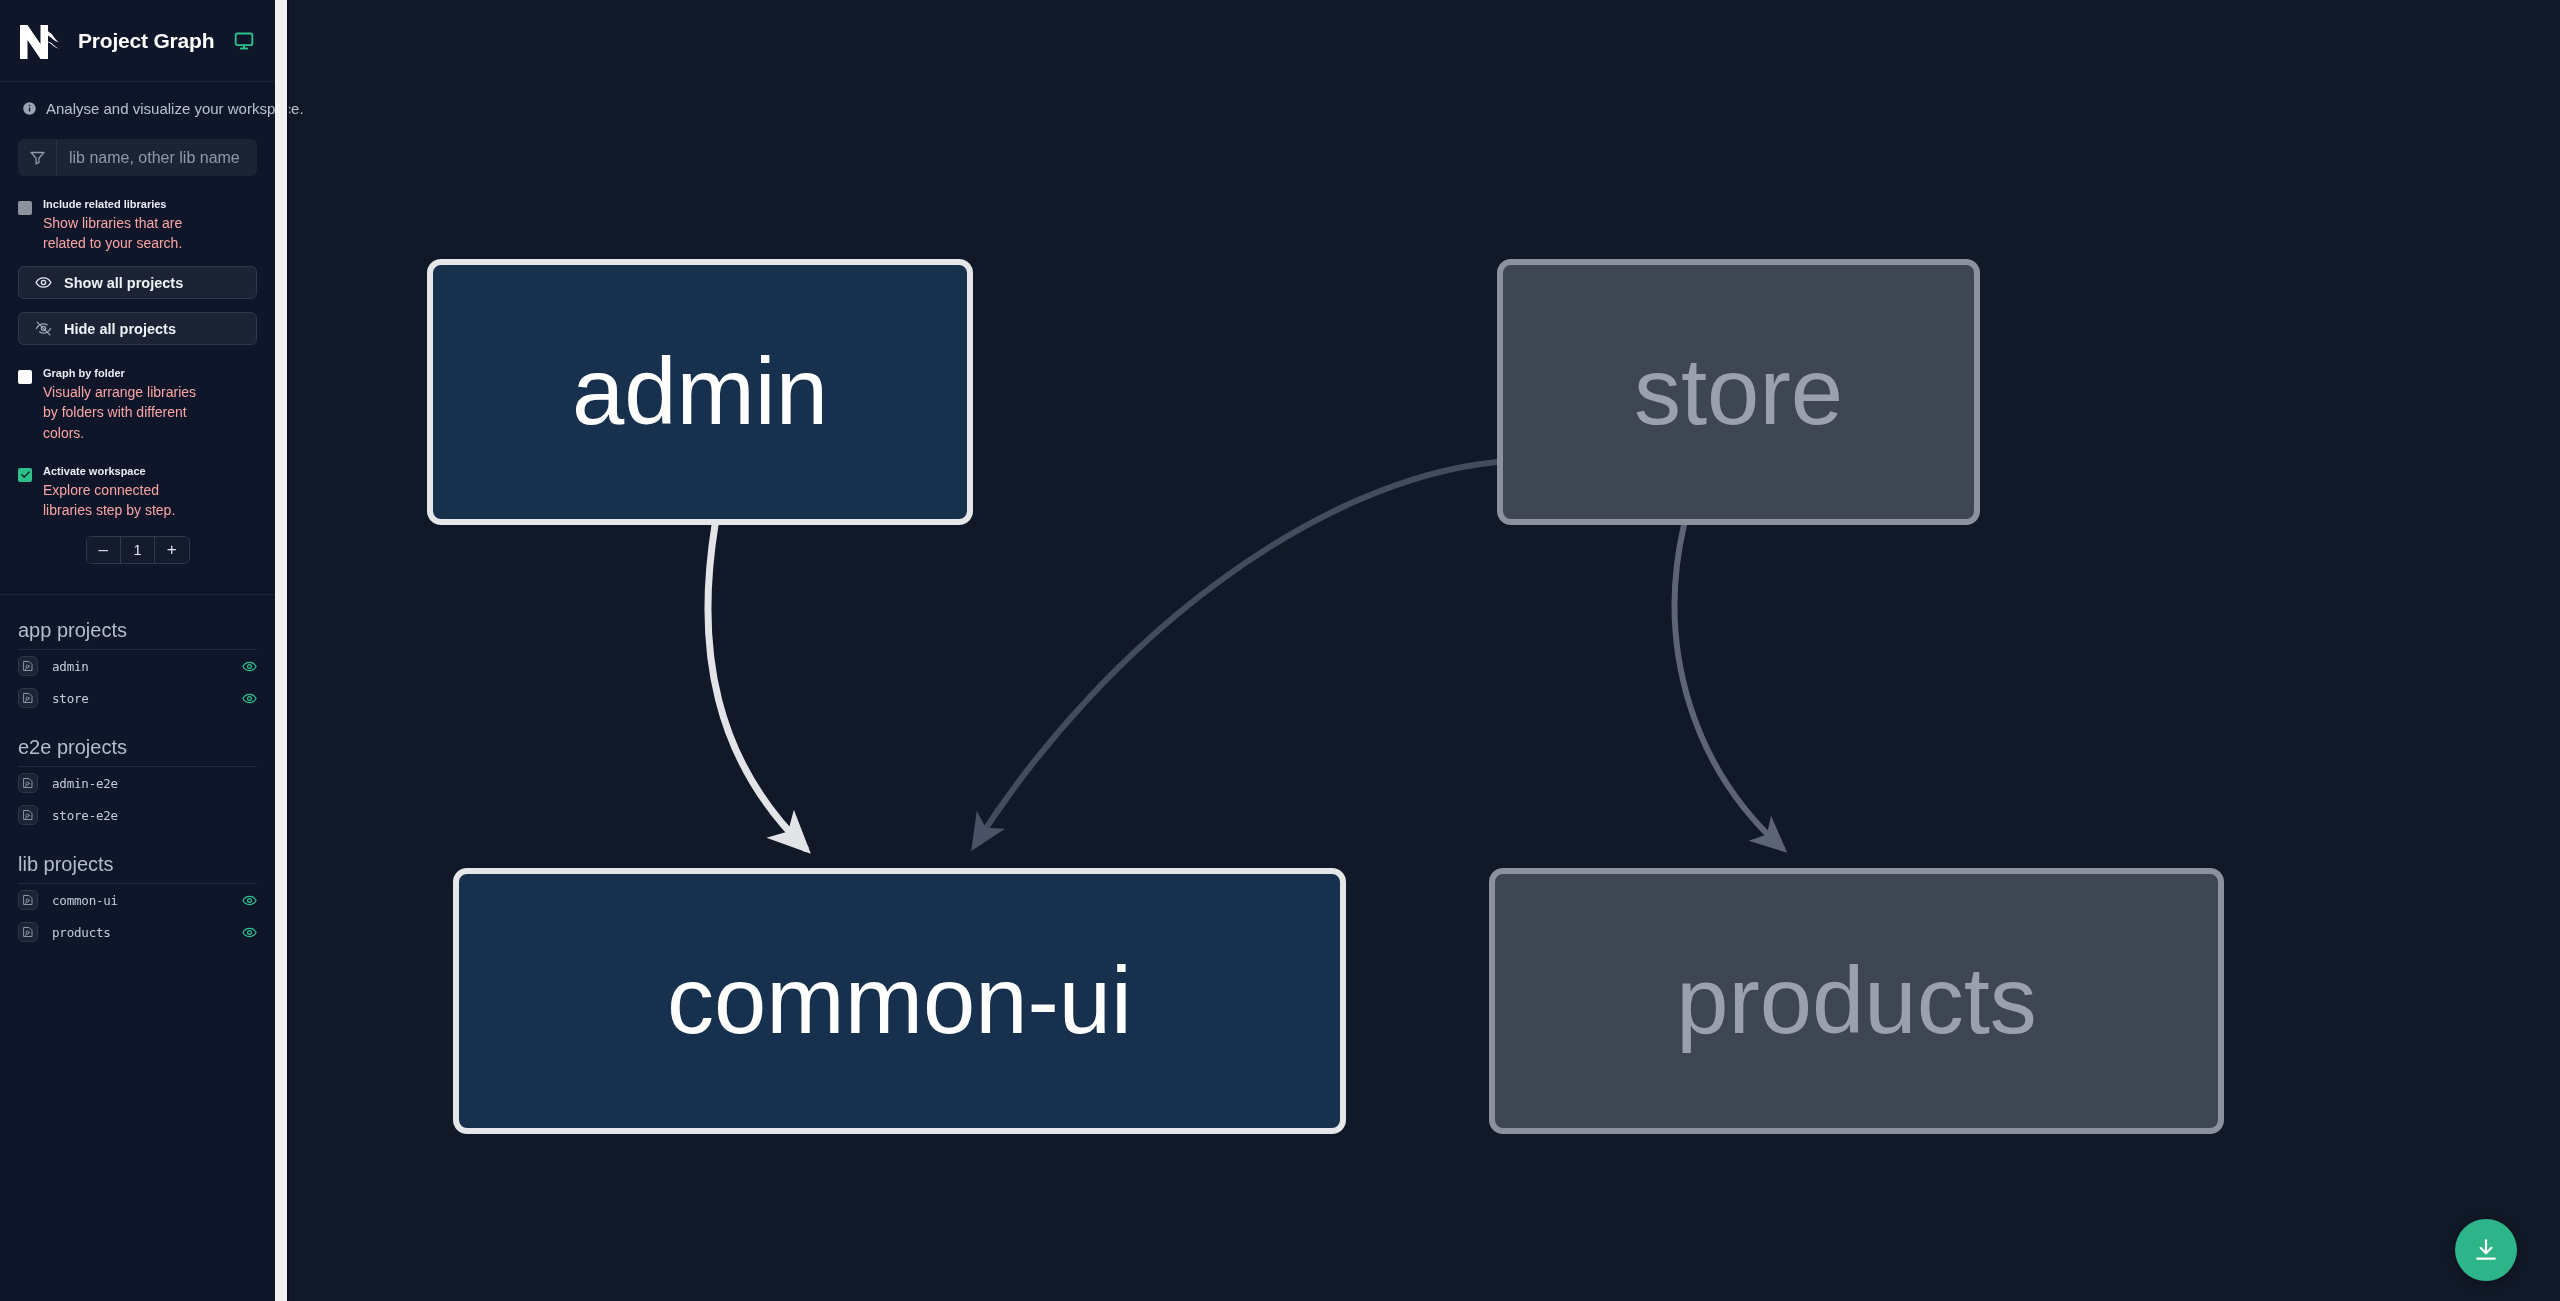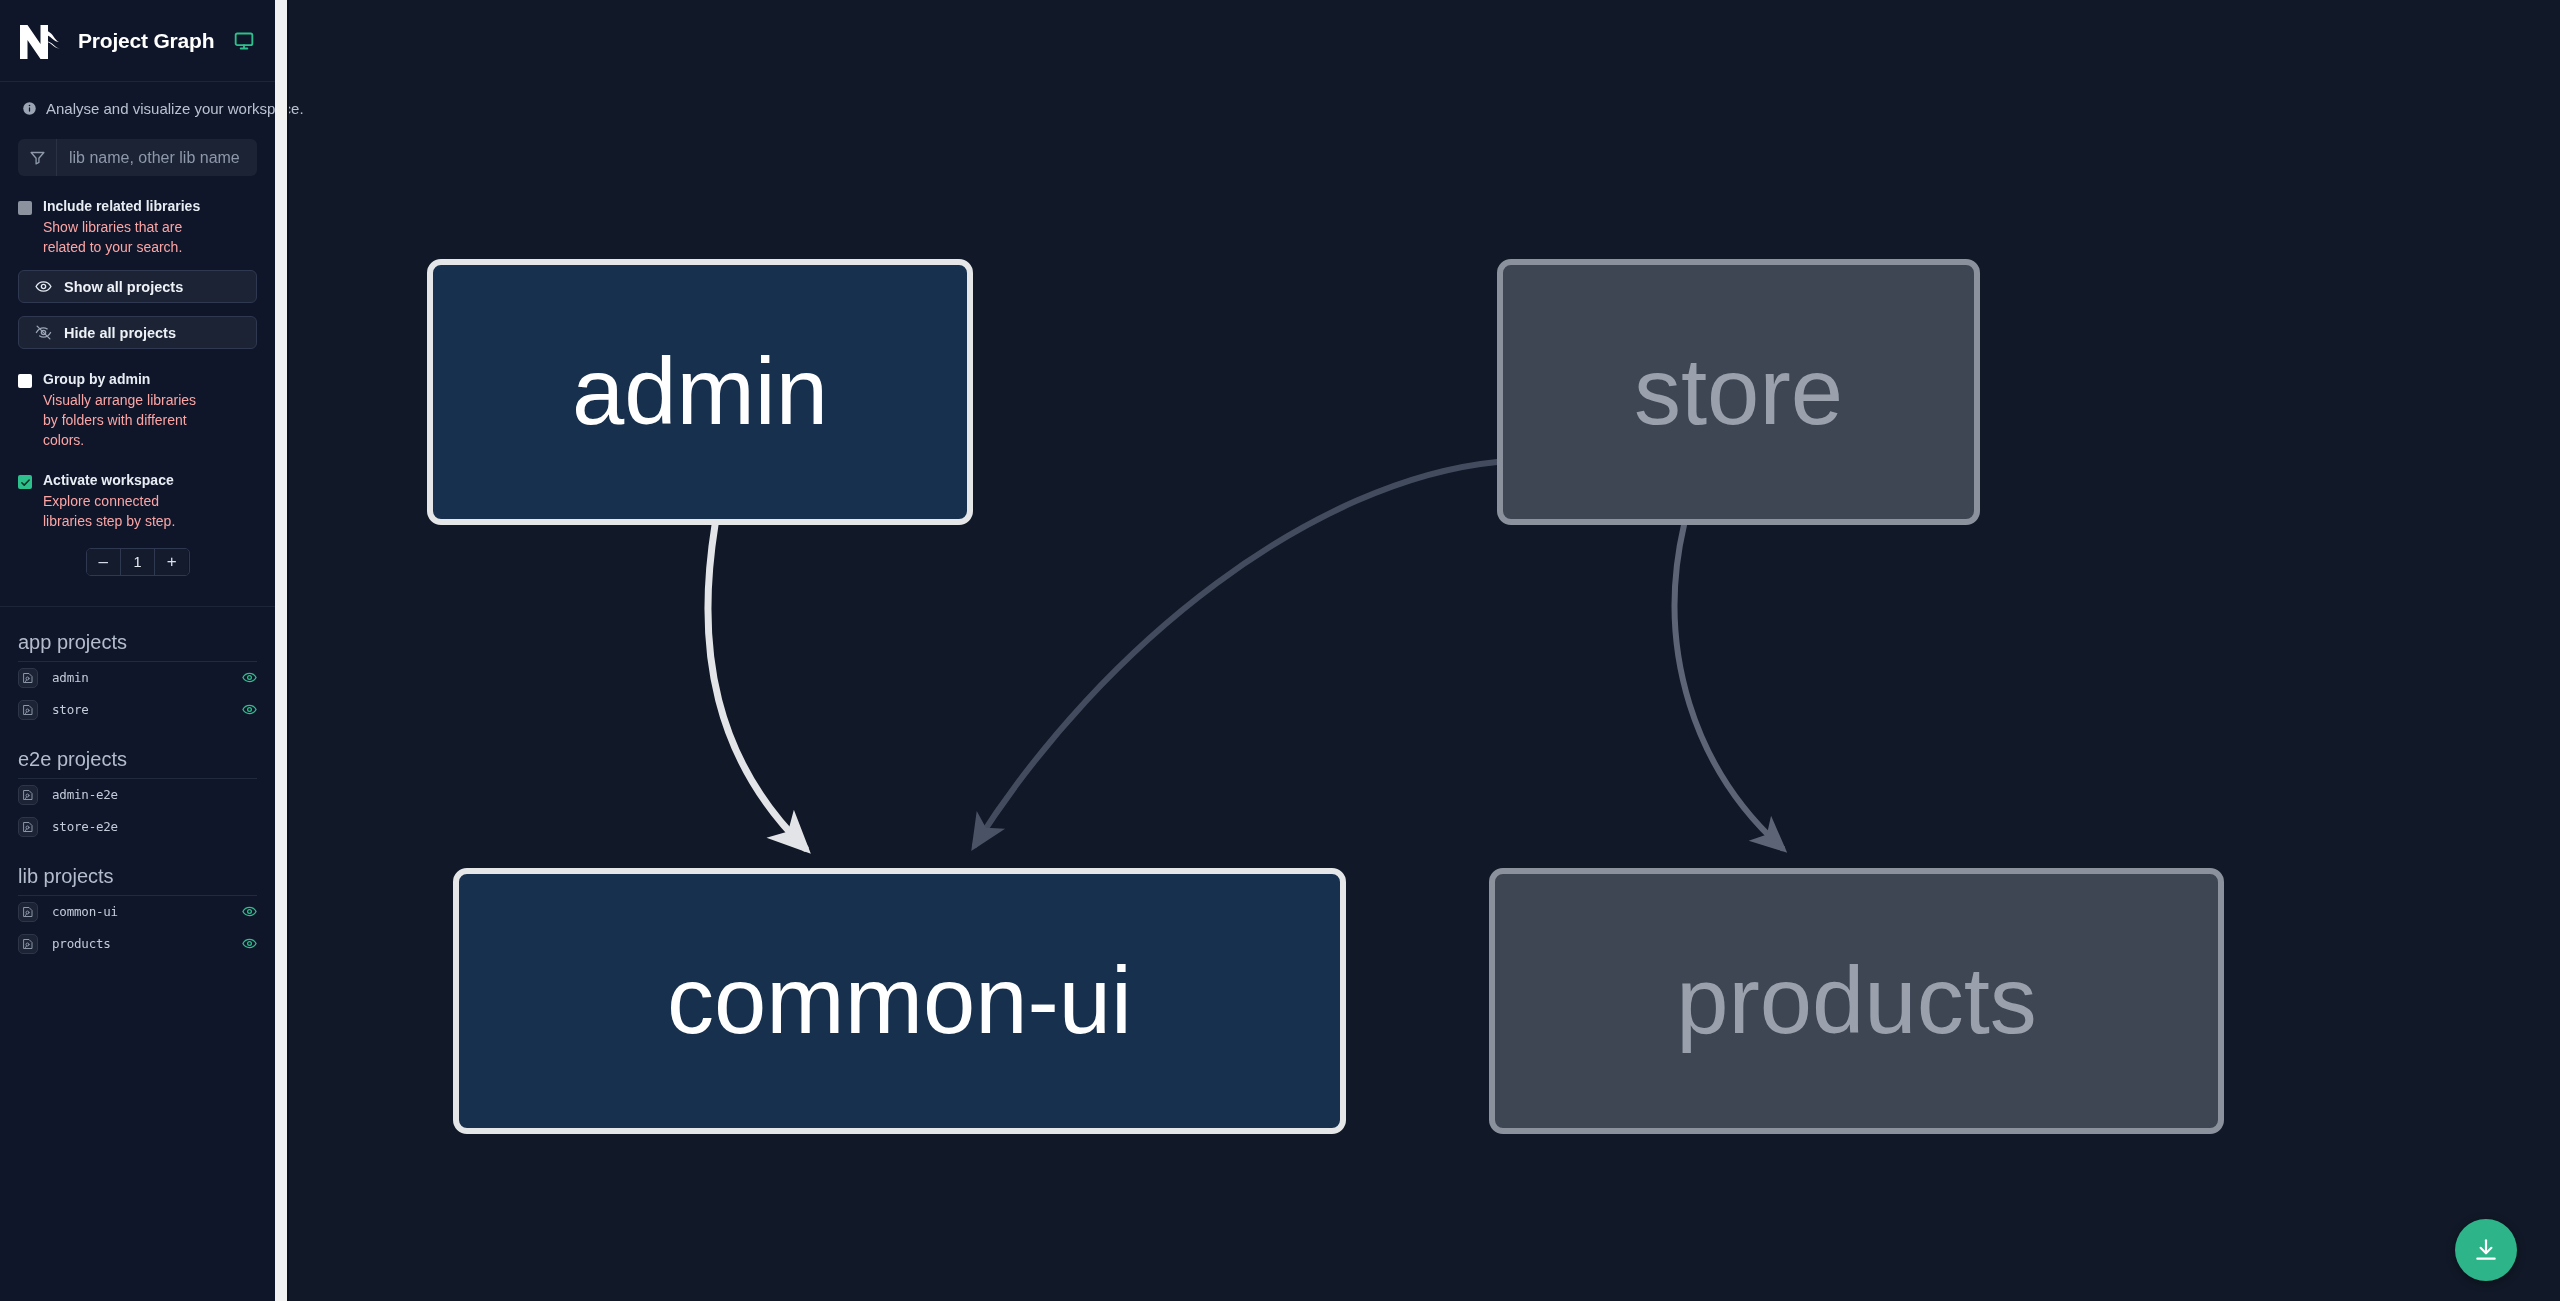--- a/index.html
+++ b/index.html
@@ -133,21 +133,21 @@
     position: relative;
   }
   .chk.gray  { background: #8c939f; }
   .chk.white { background: #ffffff; }
   .chk.green { background: #2ec08c; display:flex; align-items:center; justify-content:center; }
   .chk.green svg { width: 11px; height: 11px; }
 
   .chk-body { display: flex; flex-direction: column; }
   .chk-label {
     color: #e8edf4;
-    font-size: 14px;
+    font-size: 11px;
     font-weight: bold;
     line-height: 1.25;
   }
   .chk-desc {
     color: #fca5a5;
     font-size: 14px;
     line-height: 1.45;
     max-width: 156px;
     margin-top: 1px;
   }
@@ -365,21 +365,21 @@
         <path d="M2 12s3.5-6.5 10-6.5c2 0 3.7.6 5.1 1.4M22 12s-3.5 6.5-10 6.5c-2.2 0-4-.7-5.4-1.6"></path>
         <circle cx="12" cy="12" r="3"></circle>
         <path d="M3 3l18 18"></path>
       </svg>
       <span class="sb-btn-label">Hide all projects</span>
     </div>
 
     <div class="chk-row">
       <span class="chk white"></span>
       <span class="chk-body">
-        <span class="chk-label">Group by admin</span>
+        <span class="chk-label">Graph by folder</span>
         <span class="chk-desc">Visually arrange libraries by folders with different colors.</span>
       </span>
     </div>
 
     <div class="chk-row">
       <span class="chk green">
         <svg viewBox="0 0 24 24" fill="none" stroke="#123524" stroke-width="3.4" stroke-linecap="round" stroke-linejoin="round" xmlns="http://www.w3.org/2000/svg">
           <path d="M4 12.5l5.2 5.2L20 6.5"></path>
         </svg>
       </span>

